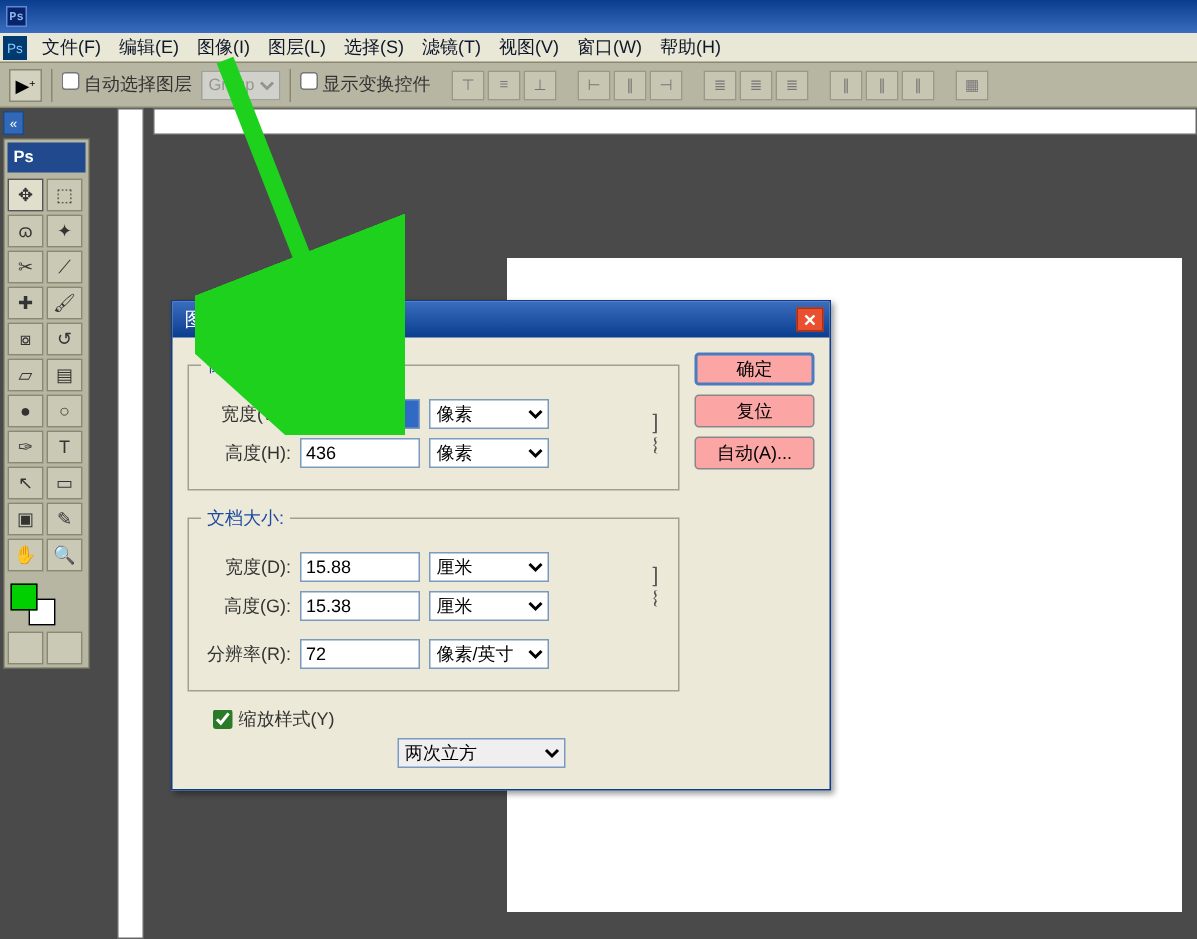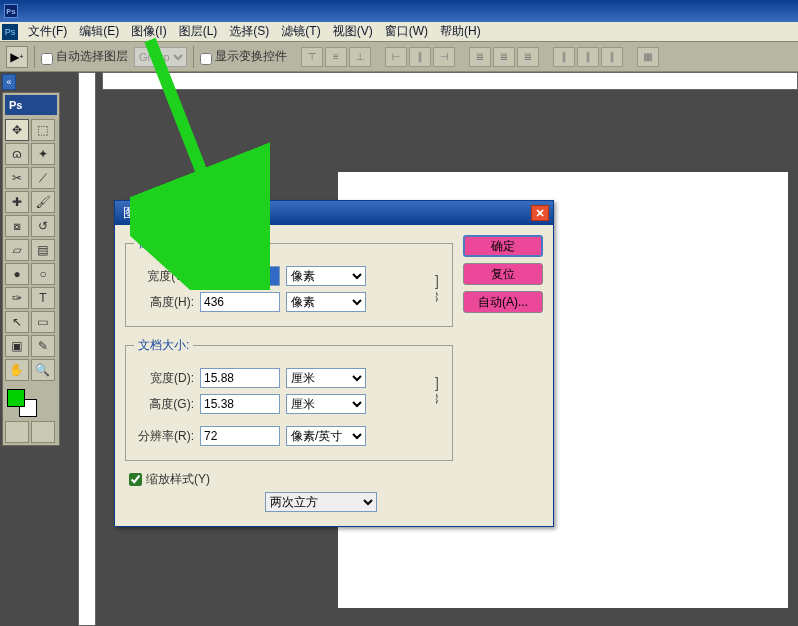--- a/index.html
+++ b/index.html
@@ -5,21 +5,21 @@
 *{box-sizing:border-box;margin:0;padding:0}
 body{font-family:"Microsoft YaHei",SimSun,Tahoma,sans-serif;font-size:12px;background:#4a4a4a;width:798px;height:626px;overflow:hidden;position:relative}
 .titlebar{background:linear-gradient(#0a3d8e,#3a6dbe);color:#fff;height:22px;display:flex;align-items:center;padding:0 4px;font-family:"Courier New",monospace;font-weight:bold;font-size:13px}
 .titlebar .ps-ico{width:14px;height:14px;background:#0a246a;border:1px solid #5a8ad8;display:inline-flex;align-items:center;justify-content:center;margin-right:6px;font-size:8px;color:#8ab4f0}
 .menubar{background:#e9e7d6;height:20px;display:flex;align-items:center;padding:0 2px;border-bottom:1px solid #8a8870}
 .menubar .ps-badge{width:16px;height:16px;background:#003a6e;color:#8acaff;font-size:9px;display:inline-flex;align-items:center;justify-content:center;margin-right:4px;border:1px solid #003a6e}
 .menubar .mi{padding:2px 6px;cursor:default;color:#0f172a}
 .optbar{background:#b7b6a3;height:30px;display:flex;align-items:center;padding:0 6px;gap:6px;border-bottom:1px solid #8a8870}
 .optbar .movetool{width:22px;height:22px;background:#d3d2c0;border:1px solid #8a8870;display:flex;align-items:center;justify-content:center;font-size:12px}
 .optbar .sep{width:1px;height:22px;background:#8a8870}
-.optbar label{display:flex;align-items:flex-end;gap:3px;color:#333}
+.optbar label{display:flex;align-items:flex-start;gap:3px;color:#333}
 .optbar input[type=checkbox]{width:12px;height:12px}
 .optbar select{height:20px;font-size:11px;background:#ddd;border:1px solid #999;color:#888}
 .optbar .icongrp{display:flex;gap:2px;margin-left:8px}
 .optbar .ic{width:22px;height:20px;border:1px solid #9a9988;background:#c7c6b3;display:flex;align-items:center;justify-content:center;color:#777;font-size:10px}
 .leftcol{position:absolute;left:0;top:72px;width:78px;height:554px}
 .toggle-tab{width:14px;height:16px;background:#3168b8;color:#fff;font-size:9px;display:flex;align-items:center;justify-content:center;margin:2px 0 0 2px;border:1px solid #1a4a8a}
 .toolbox{margin:2px 0 0 2px;width:58px;background:#b7b6a3;border:1px solid #6a6a5a;padding:2px}
 .toolbox .psrow{background:#214a8e;color:#fff;height:20px;display:flex;align-items:center;justify-content:flex-start;padding:0 4px;font-family:Arial;font-weight:bold;font-size:11px;margin-bottom:4px}
 .toolbox .grid{display:grid;grid-template-columns:24px 24px;gap:2px}
 .toolbox .t{width:24px;height:22px;background:#cac9b6;border:1px solid #8a8870;display:flex;align-items:center;justify-content:center;font-size:12px;color:#333;cursor:pointer}
@@ -40,24 +40,24 @@
 .dialog .body{padding:10px;display:flex;gap:10px}
 .dialog .leftpane{flex:1}
 .dialog fieldset{border:1px solid #a0a090;padding:8px;margin-bottom:10px}
 .dialog legend{color:#1a4aa0;padding:0 4px}
 .dialog .row{display:flex;align-items:center;gap:6px;margin:6px 0}
 .dialog .row label{width:60px;text-align:right;color:#333}
 .dialog .row input[type=text]{width:80px;height:20px;border:1px solid #7a9ac0;padding:0 3px;font-size:12px}
 .dialog .row input.sel{background:#316ac5;color:#fff}
 .dialog .row select{width:80px;height:20px;border:1px solid #7a9ac0;background:#fff;font-size:12px}
 .dialog .link{width:14px;display:flex;align-items:center;justify-content:center;color:#555;font-size:14px}
-.dialog .chk{display:flex;align-items:center;gap:4px;margin:3px 4px;color:#333}
+.dialog .chk{display:flex;align-items:center;gap:4px;margin:3px 17px;color:#333}
 .dialog .chk input{accent-color:#2a7a2a}
 .dialog .btncol{width:80px;display:flex;flex-direction:column;gap:6px}
-.dialog .btncol button{height:22px;background:#ec4899;border:1px solid #888;border-radius:3px;font-size:12px;cursor:pointer}
+.dialog .btncol button{height:22px;background:#fca5a5;border:1px solid #888;border-radius:3px;font-size:12px;cursor:pointer}
 .dialog .btncol button.pri{border:2px solid #4a7ac0}
 .dialog .resample{margin:4px 0 4px 140px}
 .dialog .resample select{width:112px;height:20px;border:1px solid #7a9ac0;font-size:12px}
 .arrow{position:absolute;pointer-events:none;z-index:50}
 </style>
 </head>
 <body>
 
 <div class="titlebar">
   <span class="ps-ico">Ps</span>

